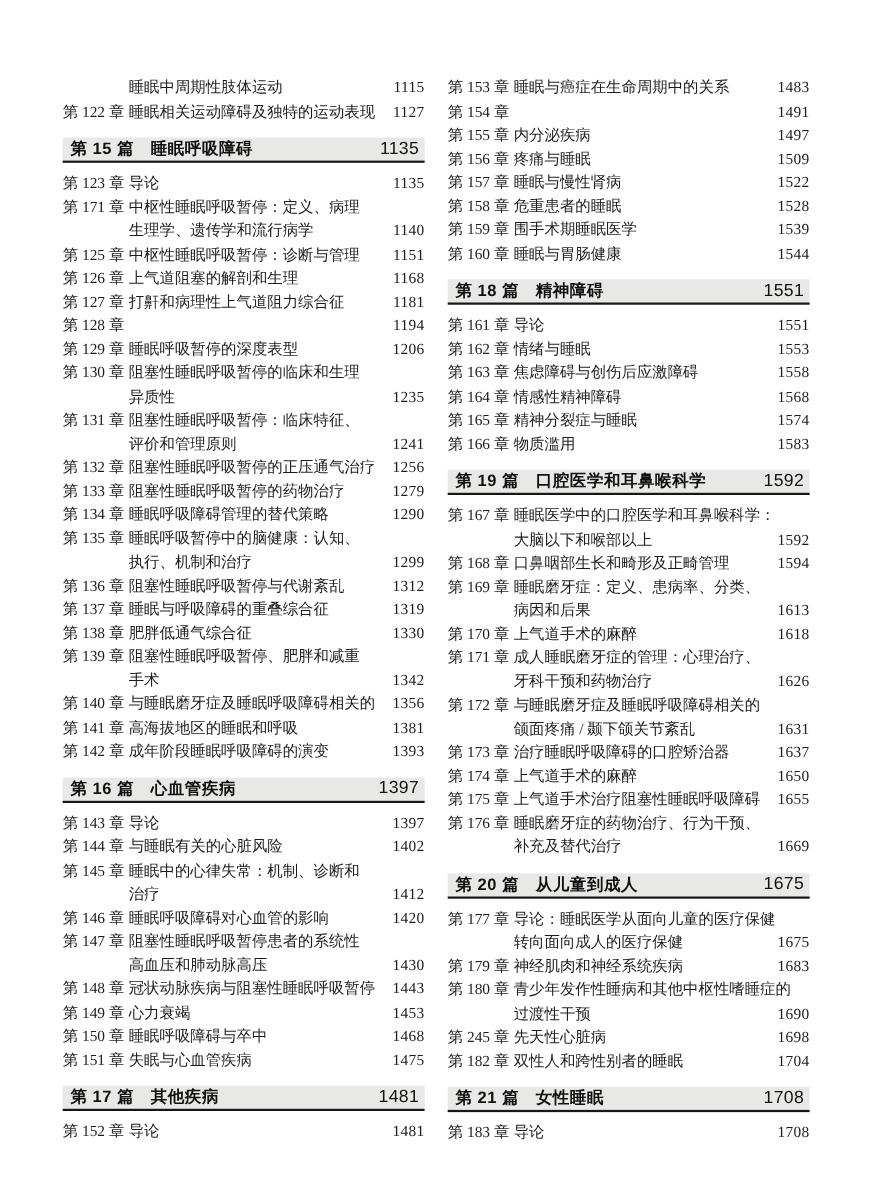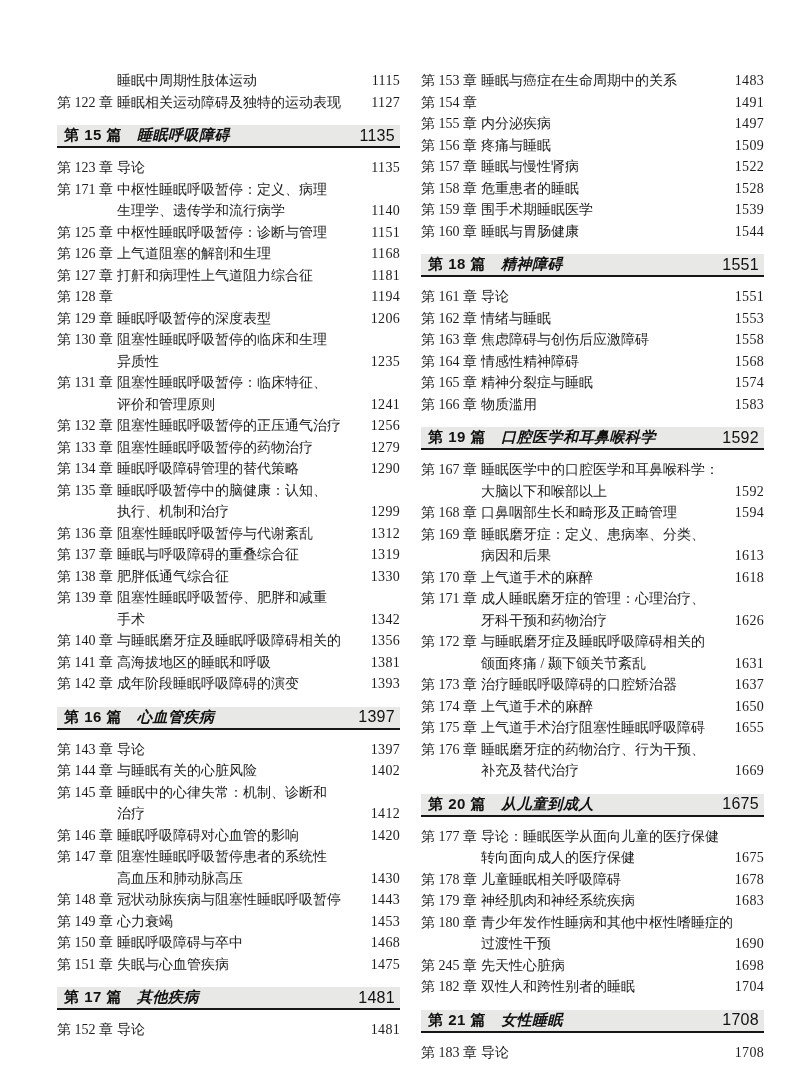--- a/index.html
+++ b/index.html
@@ -8,21 +8,21 @@
     position: relative;
     width: 790px;
     height: 1086px;
     background: #ffffff;
     overflow: hidden;
     font-family: "Liberation Serif", "DejaVu Serif", serif;
     color: #1c1c1c;
   }
   .columns {
     display: flex;
-    padding: 70px 26px 0 57px;
+    padding: 70px 54px 0 57px;
     gap: 21px;
     box-sizing: border-box;
   }
   .col {
     flex: 1 1 0;
     min-width: 0;
   }
   
   .row {
     position: relative;
@@ -61,21 +61,20 @@
     color: #111111;
   }
   .sec-label {
     white-space: nowrap;
     margin-right: 15px;
     letter-spacing: 0.5px;
   }
   .sec-title {
     flex: 1 1 auto;
     letter-spacing: 0.5px;
-    font-style: italic;
   }
   .sec-page {
     font-weight: 400;
     font-size: 16px;
     letter-spacing: 0.3px;
   }
 </style>
 </head>
 <body>
 
@@ -404,25 +403,20 @@
           <span class="sec-title">从儿童到成人</span>
           <span class="sec-page">1675</span>
         </div>
         <div class="row">
           <span class="ch-label">第 177 章</span>
           <span class="ch-title">导论：睡眠医学从面向儿童的医疗保健
 转向面向成人的医疗保健</span>
           <span class="ch-page">1675</span>
         </div>
         <div class="row">
-          <span class="ch-label">第 178 章</span>
-          <span class="ch-title">儿童睡眠相关呼吸障碍</span>
-          <span class="ch-page">1678</span>
-        </div>
-        <div class="row">
           <span class="ch-label">第 179 章</span>
           <span class="ch-title">神经肌肉和神经系统疾病</span>
           <span class="ch-page">1683</span>
         </div>
         <div class="row">
           <span class="ch-label">第 180 章</span>
           <span class="ch-title">青少年发作性睡病和其他中枢性嗜睡症的
 过渡性干预</span>
           <span class="ch-page">1690</span>
         </div>

